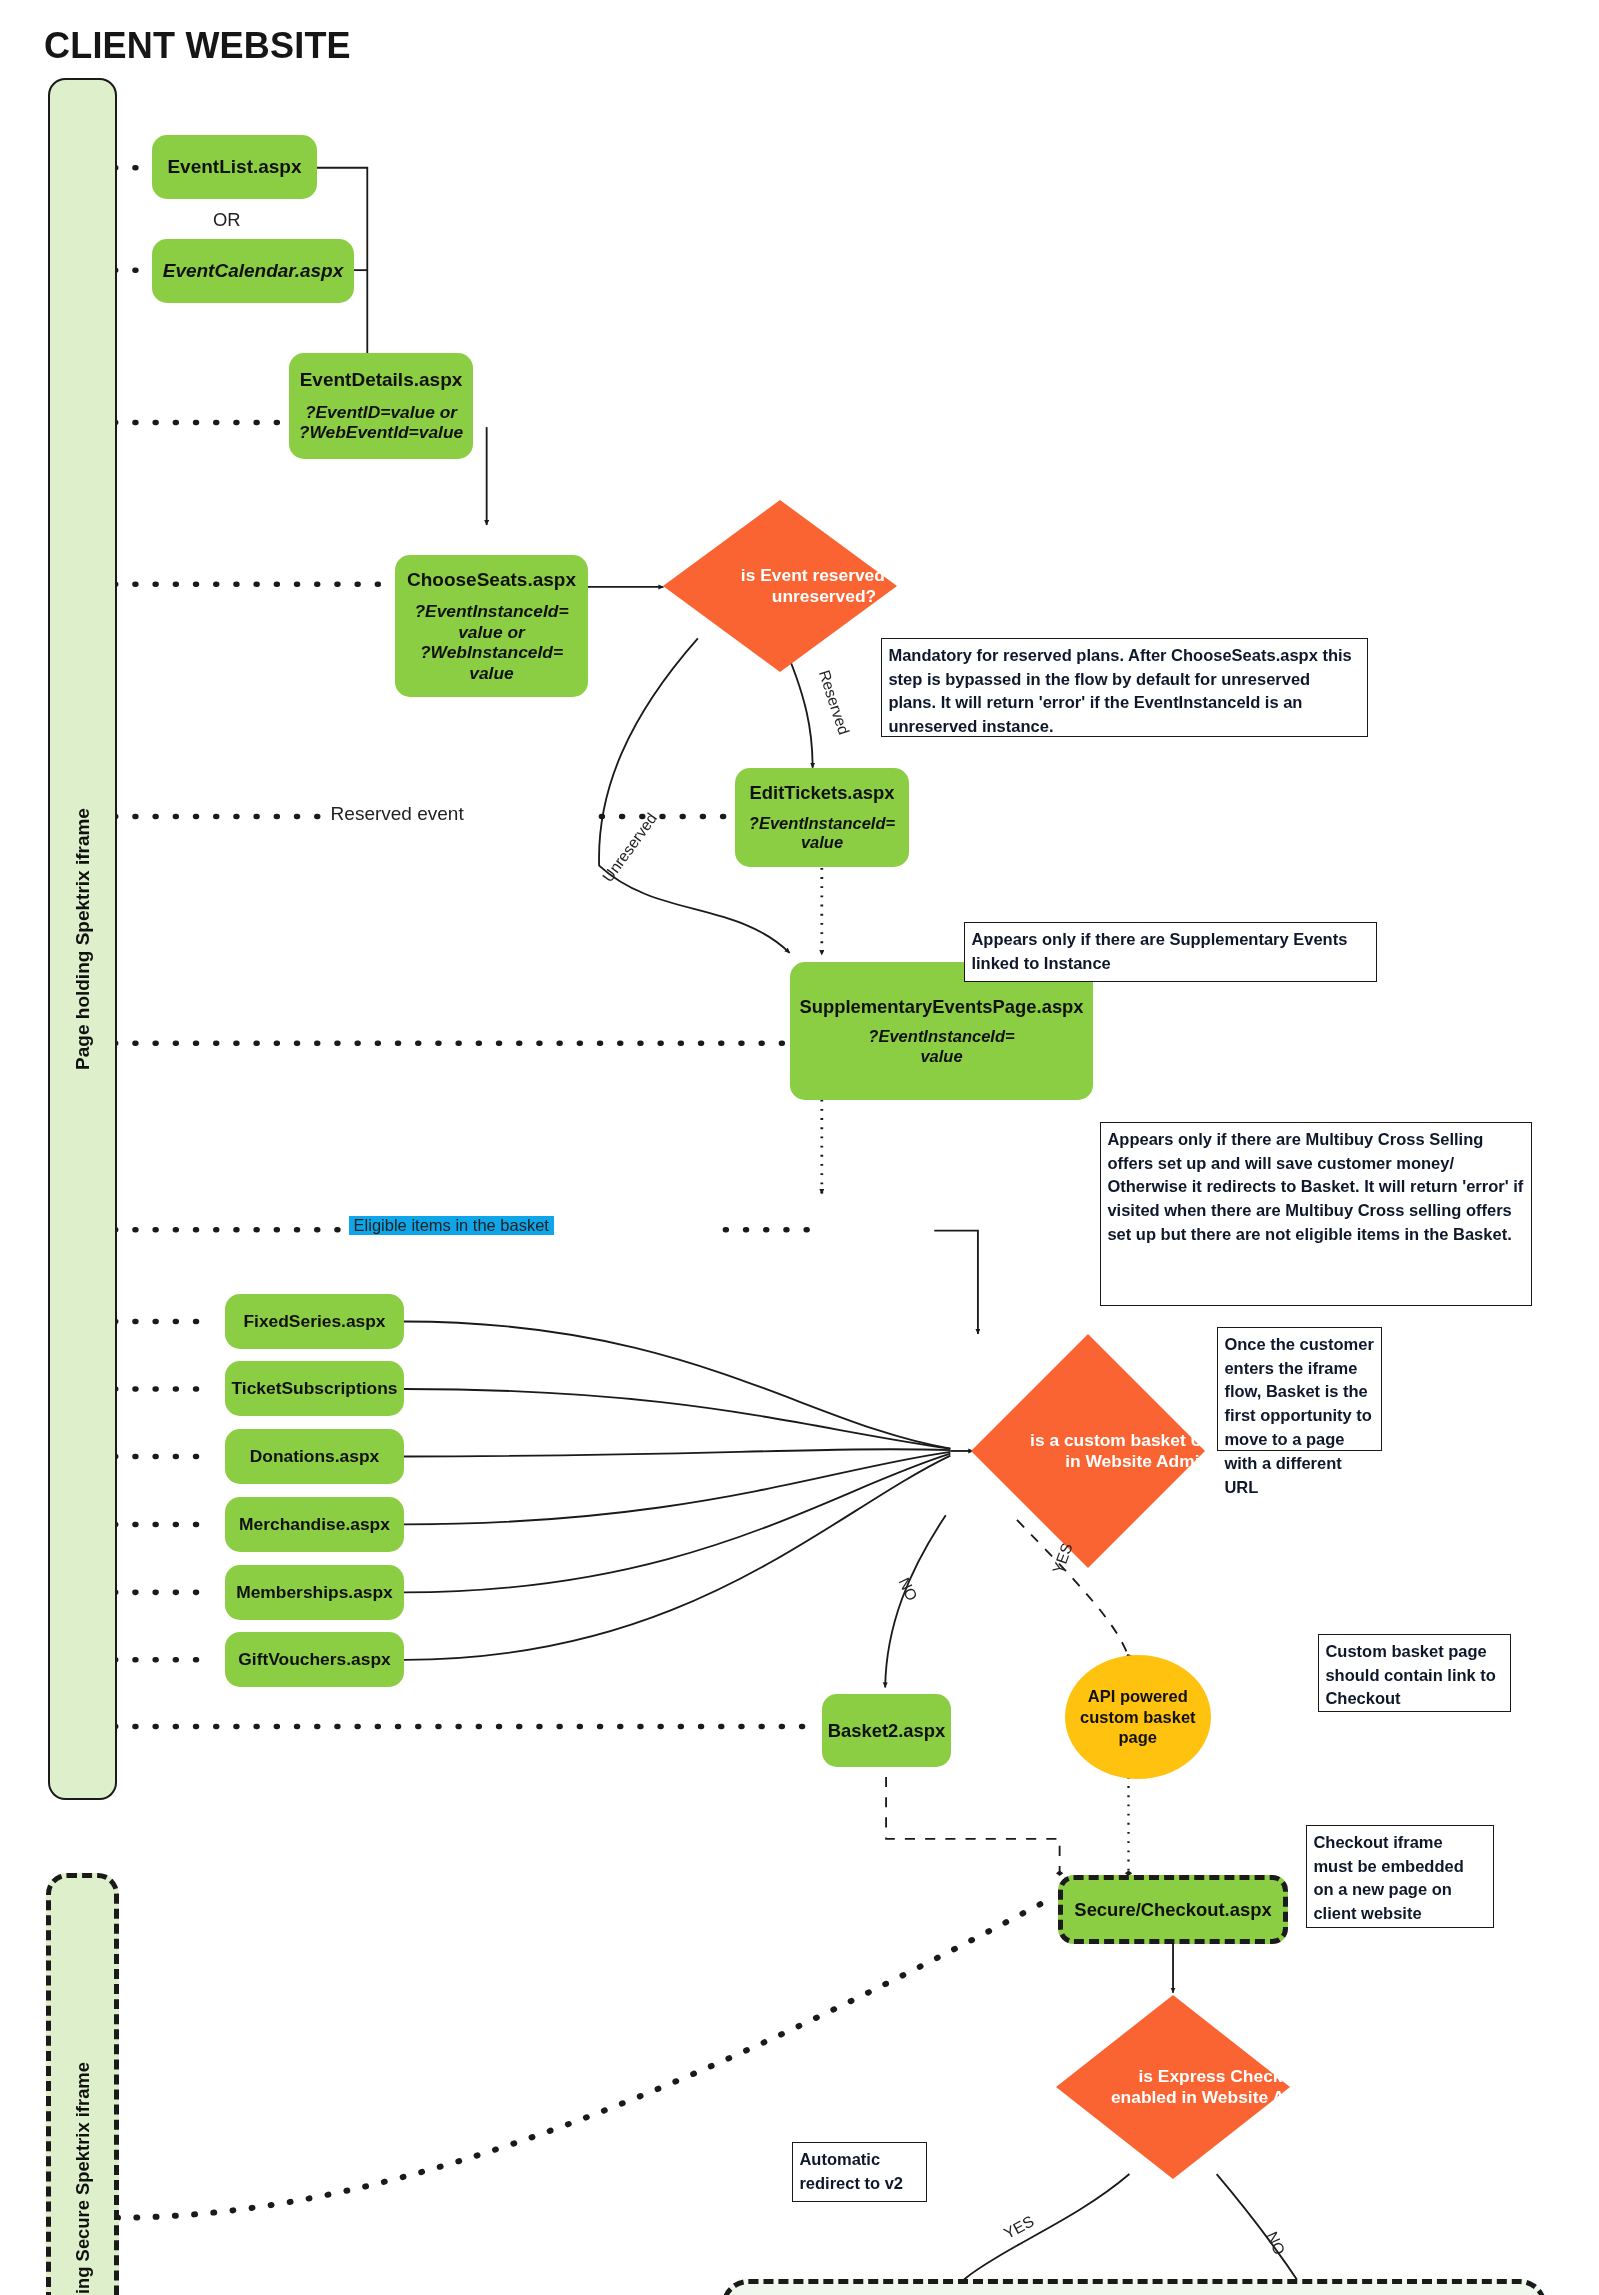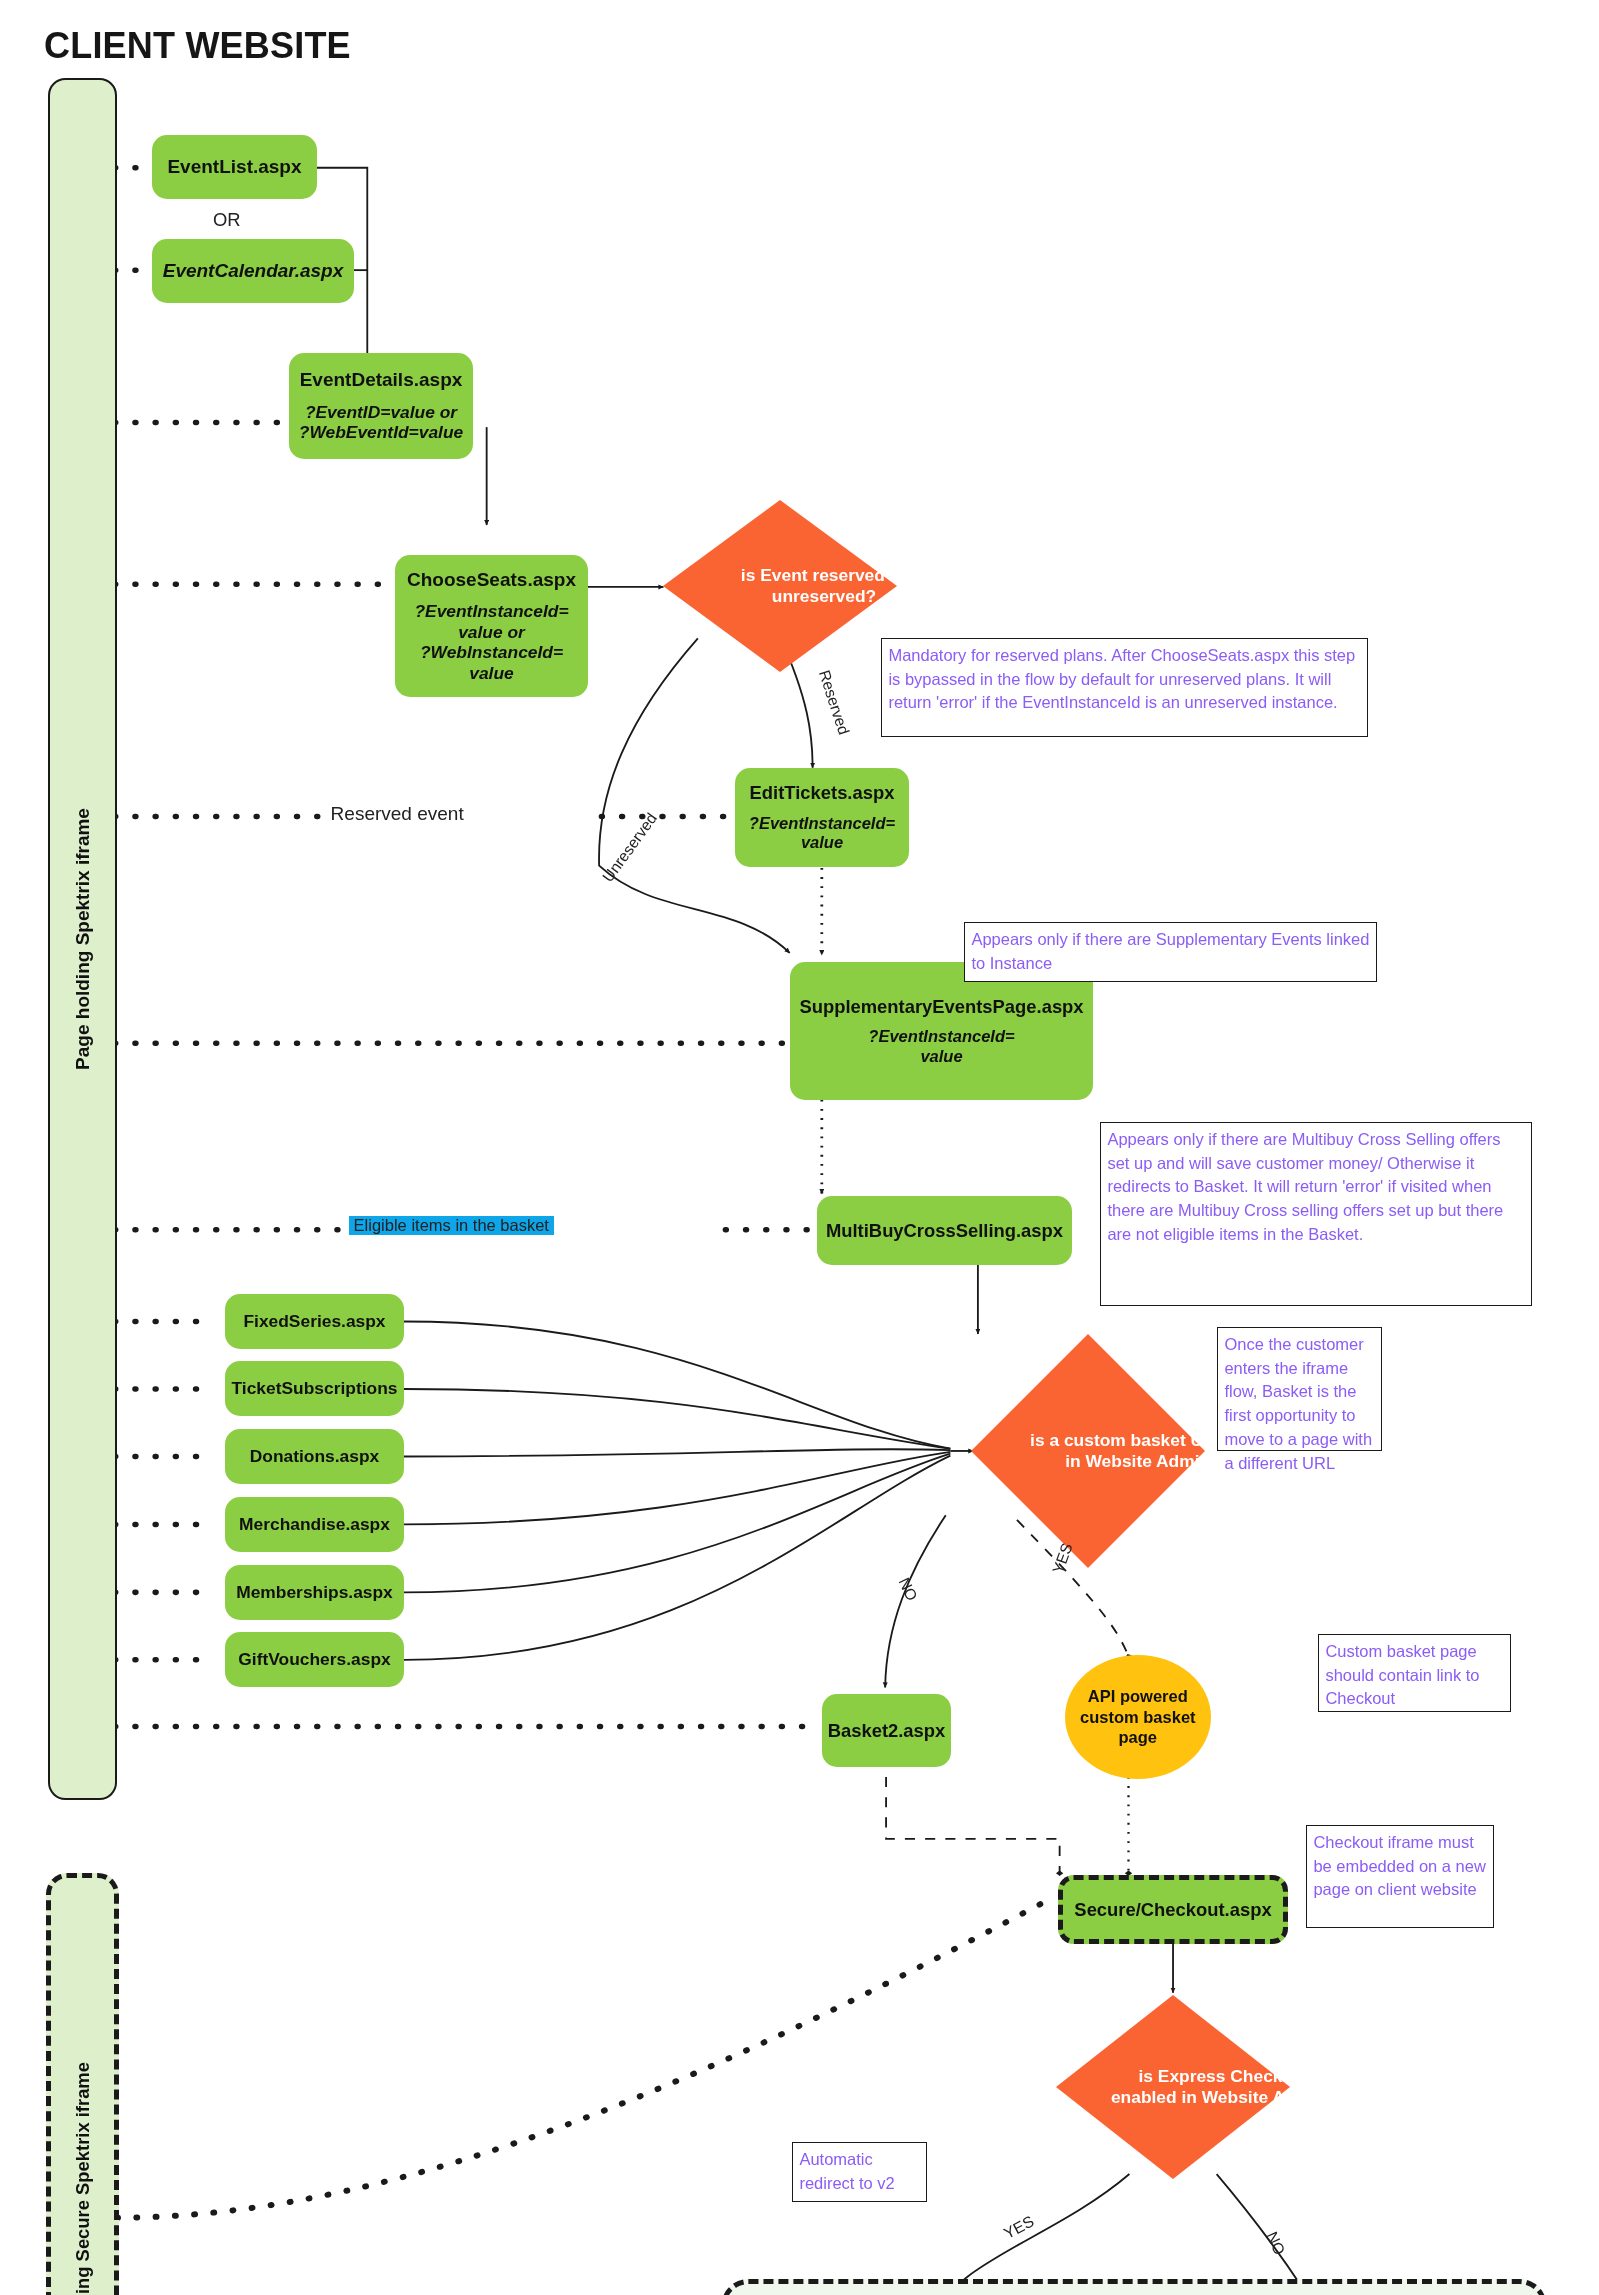--- a/index.html
+++ b/index.html
@@ -33,21 +33,21 @@
         background:#FA6432;clip-path:polygon(50% 0,100% 50%,50% 100%,0 50%);}
   .diamond .txt{position:absolute;left:0;top:0;width:100%;height:100%;
         display:flex;align-items:center;justify-content:center;text-align:center;
         color:#ffffff;font-weight:bold;line-height:1.2;}
 
   .ellipse{position:absolute;background:#FFC20E;border-radius:50%;
         display:flex;align-items:center;justify-content:center;text-align:center;
         color:#111;font-weight:bold;line-height:1.25;}
 
   .note{position:absolute;background:#ffffff;border:1.4px solid #1a1a1a;box-sizing:border-box;
-        color:#8b5cf6;font-weight:normal;line-height:1.45;padding:4.6px 6.4px;}
+        color:#0f172a;font-weight:bold;line-height:1.45;padding:4.6px 6.4px;}
 
   .edge-label{position:absolute;color:#222;white-space:nowrap;}
   .edge-label.rot{transform-origin:left top;}
 </style>
 </head>
 <body>
 
 <div id="page">
 
   <svg id="svg-layer" viewBox="0 0 3485 7908" xmlns="http://www.w3.org/2000/svg">
@@ -188,23 +188,20 @@
 value</span>
   </div>
 
   <div class="node" style="left:790px;top:962px;width:303px;height:138px;font-size:18.4px;">
     <span>SupplementaryEventsPage.aspx</span>
     <span class="gap"></span>
     <span class="q" style="white-space:pre-line;font-size:16.5px;">?EventInstanceId=
 value</span>
   </div>
 
-  <div class="node" style="left:817px;top:1196px;width:255px;height:69px;font-size:18.4px;">
-    <span>MultiBuyCrossSelling.aspx</span>
-  </div>
 
   <div class="node" style="left:225px;top:1294px;width:179px;height:55px;font-size:17.4px;">
     <span>FixedSeries.aspx</span>
   </div>
   <div class="node" style="left:225px;top:1361px;width:179px;height:55px;font-size:17.4px;">
     <span>TicketSubscriptions</span>
   </div>
   <div class="node" style="left:225px;top:1429px;width:179px;height:55px;font-size:17.4px;text-align:center;">
     <span>Donations.aspx</span>
   </div>

